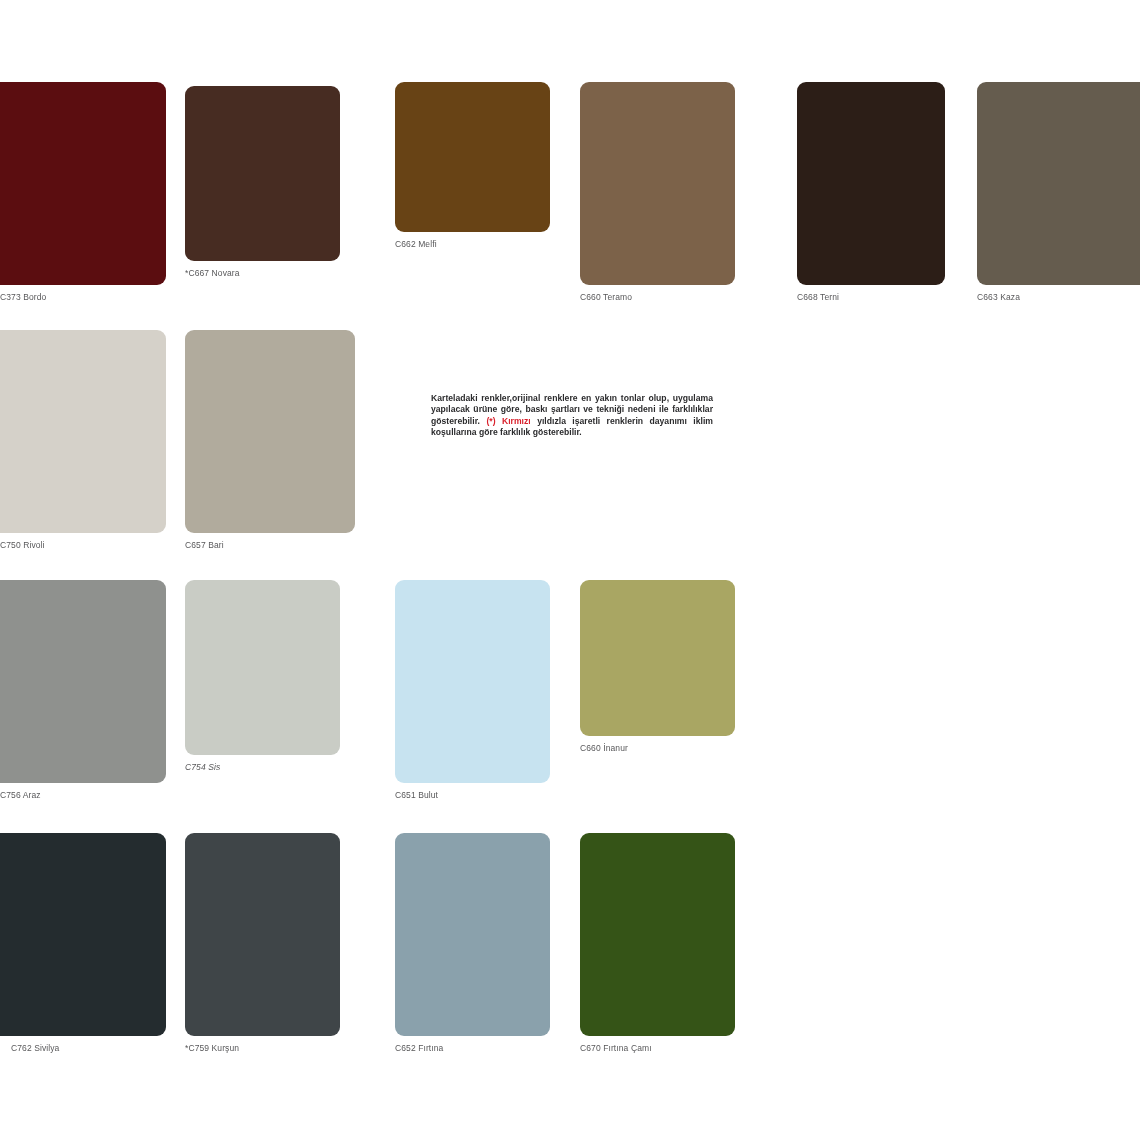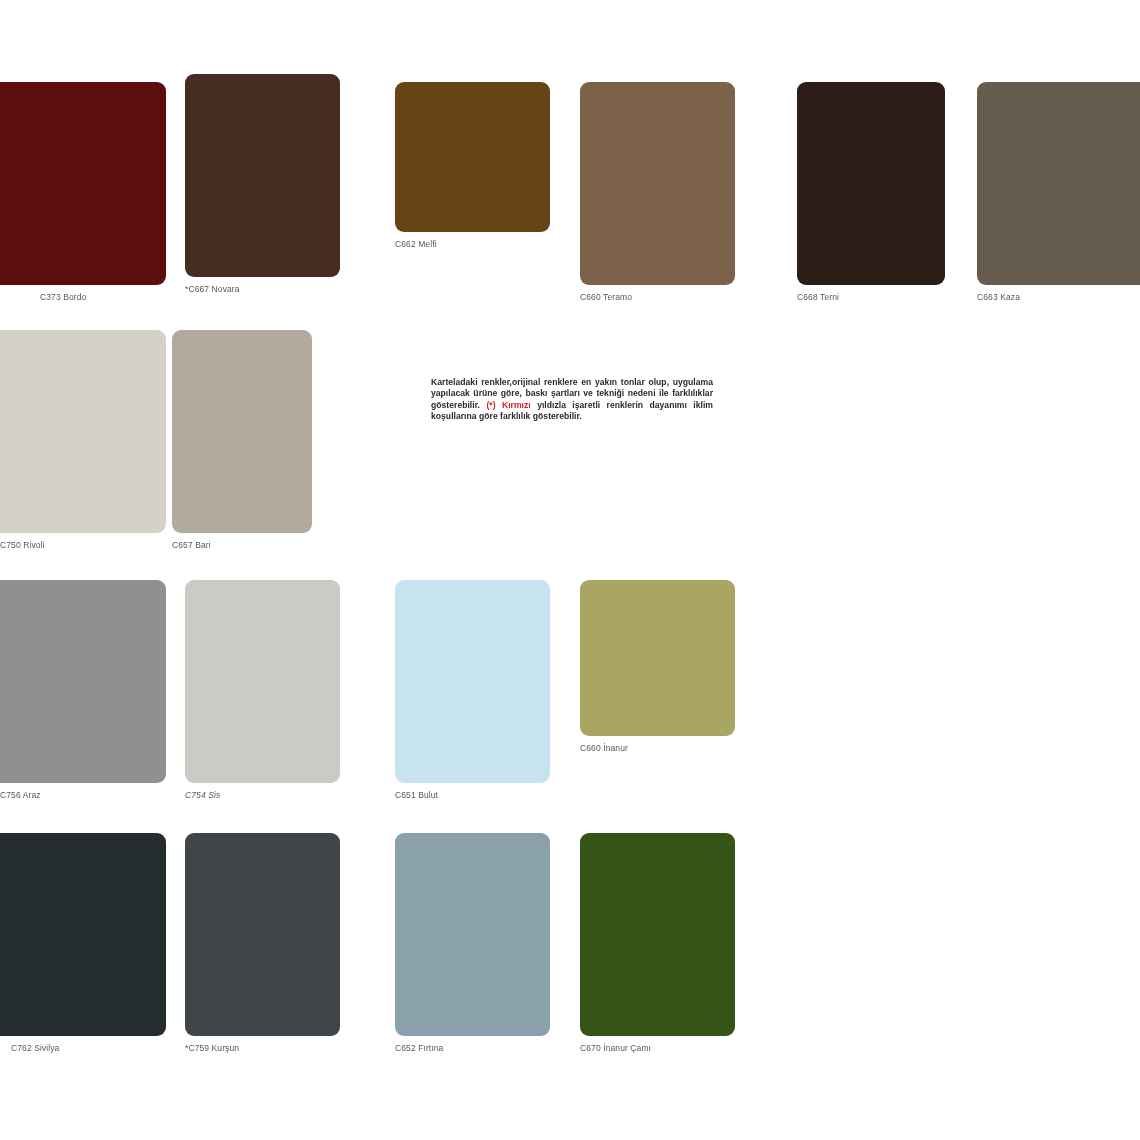--- a/index.html
+++ b/index.html
@@ -54,21 +54,21 @@
   
   .swatch.bleed-left .chip {
     border-top-left-radius: 0;
     border-bottom-left-radius: 0;
   }
 
   
   #notice {
     position: absolute;
     left: 431px;
-    top: 377px;
+    top: 393px;
     width: 282px;
   }
   #notice .tr {
     margin: 0;
     font-size: 8.6px;
     line-height: 11.4px;
     font-weight: bold;
     color: #2b2b2d;
     text-align: justify;
     letter-spacing: 0.02px;
@@ -85,23 +85,23 @@
   }
 </style>
 </head>
 <body>
 
 <div id="card">
 
   <div id="swatch-grid">
       <div class="swatch bleed-left" style="left: -20px; top: 82px; width: 186px; height: 203px;">
         <div class="chip" style="background: rgb(91, 13, 16);"></div>
-        <div class="chip-label" style="left: 20px; padding-left: 40px;">C373 Bordo</div>
+        <div class="chip-label" style="left: 20px;">C373 Bordo</div>
       </div>
-      <div class="swatch" style="left: 185px; top: 74px; width: 155px; height: 203px;">
+      <div class="swatch" style="left: 185px; top: 86px; width: 155px; height: 175px;">
         <div class="chip" style="background: rgb(71, 44, 34);"></div>
         <div class="chip-label">*C667 Novara</div>
       </div>
       <div class="swatch" style="left: 395px; top: 82px; width: 155px; height: 150px;">
         <div class="chip" style="background: rgb(104, 67, 21);"></div>
         <div class="chip-label">C662 Melfi</div>
       </div>
       <div class="swatch" style="left: 580px; top: 82px; width: 155px; height: 203px;">
         <div class="chip" style="background: rgb(124, 98, 73);"></div>
         <div class="chip-label">C660 Teramo</div>
@@ -111,29 +111,29 @@
         <div class="chip-label">C668 Terni</div>
       </div>
       <div class="swatch" style="left: 977px; top: 82px; width: 175px; height: 203px;">
         <div class="chip" style="background: rgb(101, 92, 78);"></div>
         <div class="chip-label">C663 Kaza</div>
       </div>
       <div class="swatch bleed-left" style="left: -20px; top: 330px; width: 186px; height: 203px;">
         <div class="chip" style="background: rgb(213, 209, 201);"></div>
         <div class="chip-label" style="left: 20px;">C750 Rivoli</div>
       </div>
-      <div class="swatch" style="left: 172px; top: 330px; width: 140px; height: 203px;">
+      <div class="swatch" style="left: 185px; top: 330px; width: 170px; height: 203px;">
         <div class="chip" style="background: rgb(177, 171, 157);"></div>
         <div class="chip-label">C657 Bari</div>
       </div>
       <div class="swatch bleed-left" style="left: -20px; top: 580px; width: 186px; height: 203px;">
         <div class="chip" style="background: rgb(143, 145, 142);"></div>
         <div class="chip-label" style="left: 20px; text-align: right;">C756 Araz</div>
       </div>
-      <div class="swatch" style="left: 185px; top: 580px; width: 155px; height: 203px; font-style: italic;">
+      <div class="swatch" style="left: 185px; top: 580px; width: 155px; height: 175px; font-style: italic;">
         <div class="chip" style="background: rgb(201, 204, 197);"></div>
         <div class="chip-label">C754 Sis</div>
       </div>
       <div class="swatch" style="left: 395px; top: 580px; width: 155px; height: 203px;">
         <div class="chip" style="background: rgb(199, 227, 240);"></div>
         <div class="chip-label">C651 Bulut</div>
       </div>
       <div class="swatch" style="left: 580px; top: 580px; width: 155px; height: 156px;">
         <div class="chip" style="background: rgb(169, 166, 99);"></div>
         <div class="chip-label">C660 İnanur</div>
@@ -145,21 +145,21 @@
       <div class="swatch" style="left: 185px; top: 833px; width: 155px; height: 203px; padding-left: 41px;">
         <div class="chip" style="background: rgb(63, 69, 72);"></div>
         <div class="chip-label">*C759 Kurşun</div>
       </div>
       <div class="swatch" style="left: 395px; top: 833px; width: 155px; height: 203px; border-radius: 28px;">
         <div class="chip" style="background: rgb(138, 161, 172);"></div>
         <div class="chip-label">C652 Fırtına</div>
       </div>
       <div class="swatch" style="left: 580px; top: 833px; width: 155px; height: 203px;">
         <div class="chip" style="background: rgb(53, 84, 23);"></div>
-        <div class="chip-label">C670 İnanur Çamı</div>
+        <div class="chip-label">C670 Fırtına Çamı</div>
       </div>
     </div>
 
   <div id="notice">
     <p class="tr"><span>Karteladaki renkler,orijinal renklere en yakın tonlar olup, uygulama yapılacak ürüne göre, baskı şartları ve tekniği nedeni ile farklılıklar gösterebilir.</span>
       <span class="star">(*) Kırmızı</span>
       <span>yıldızla işaretli renklerin dayanımı iklim koşullarına göre farklılık gösterebilir.</span>
     </p>
   </div>
 

